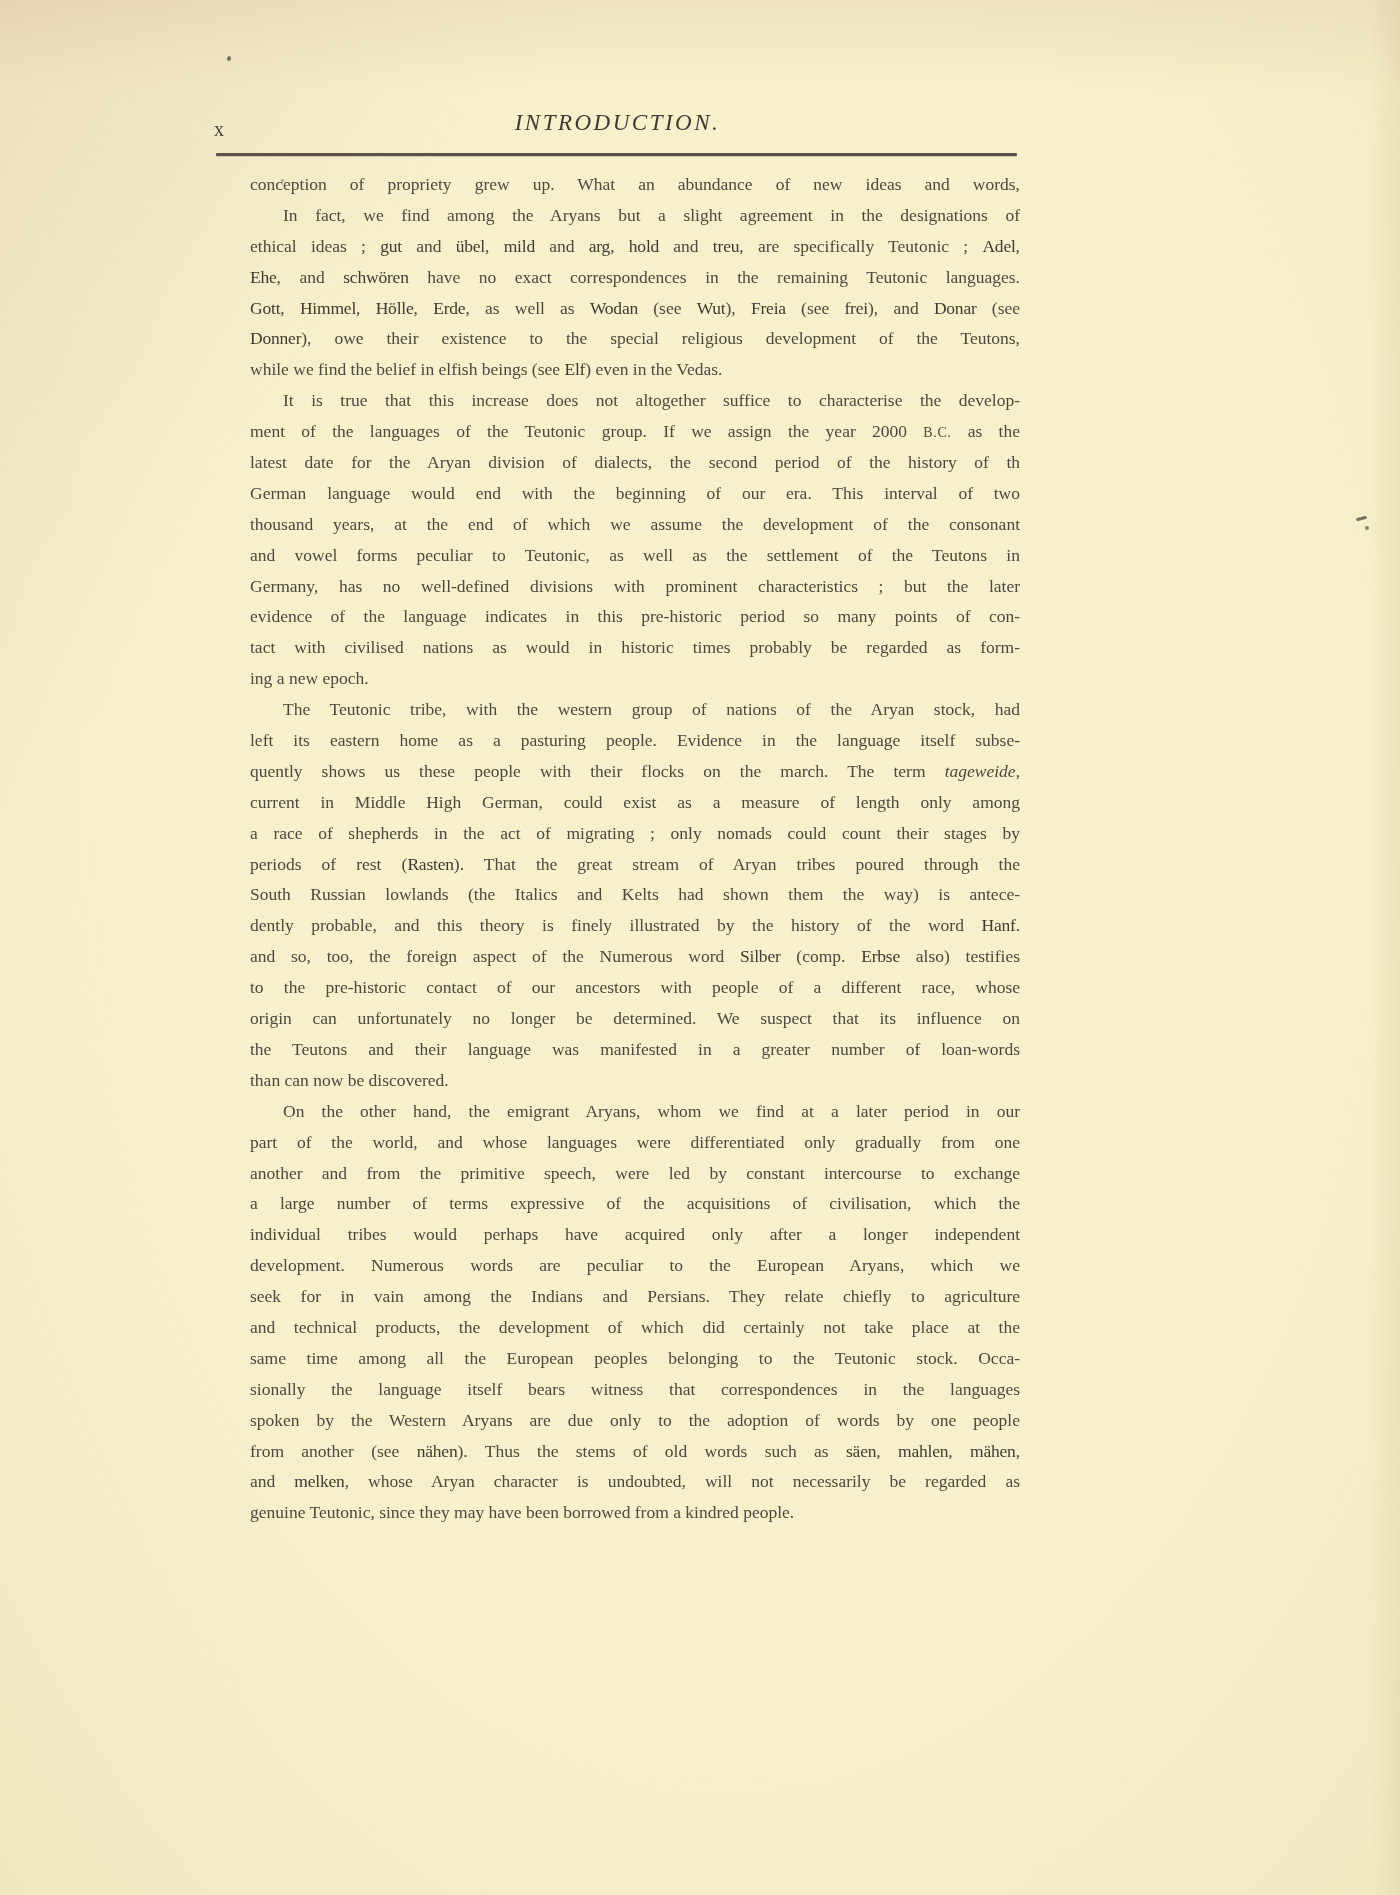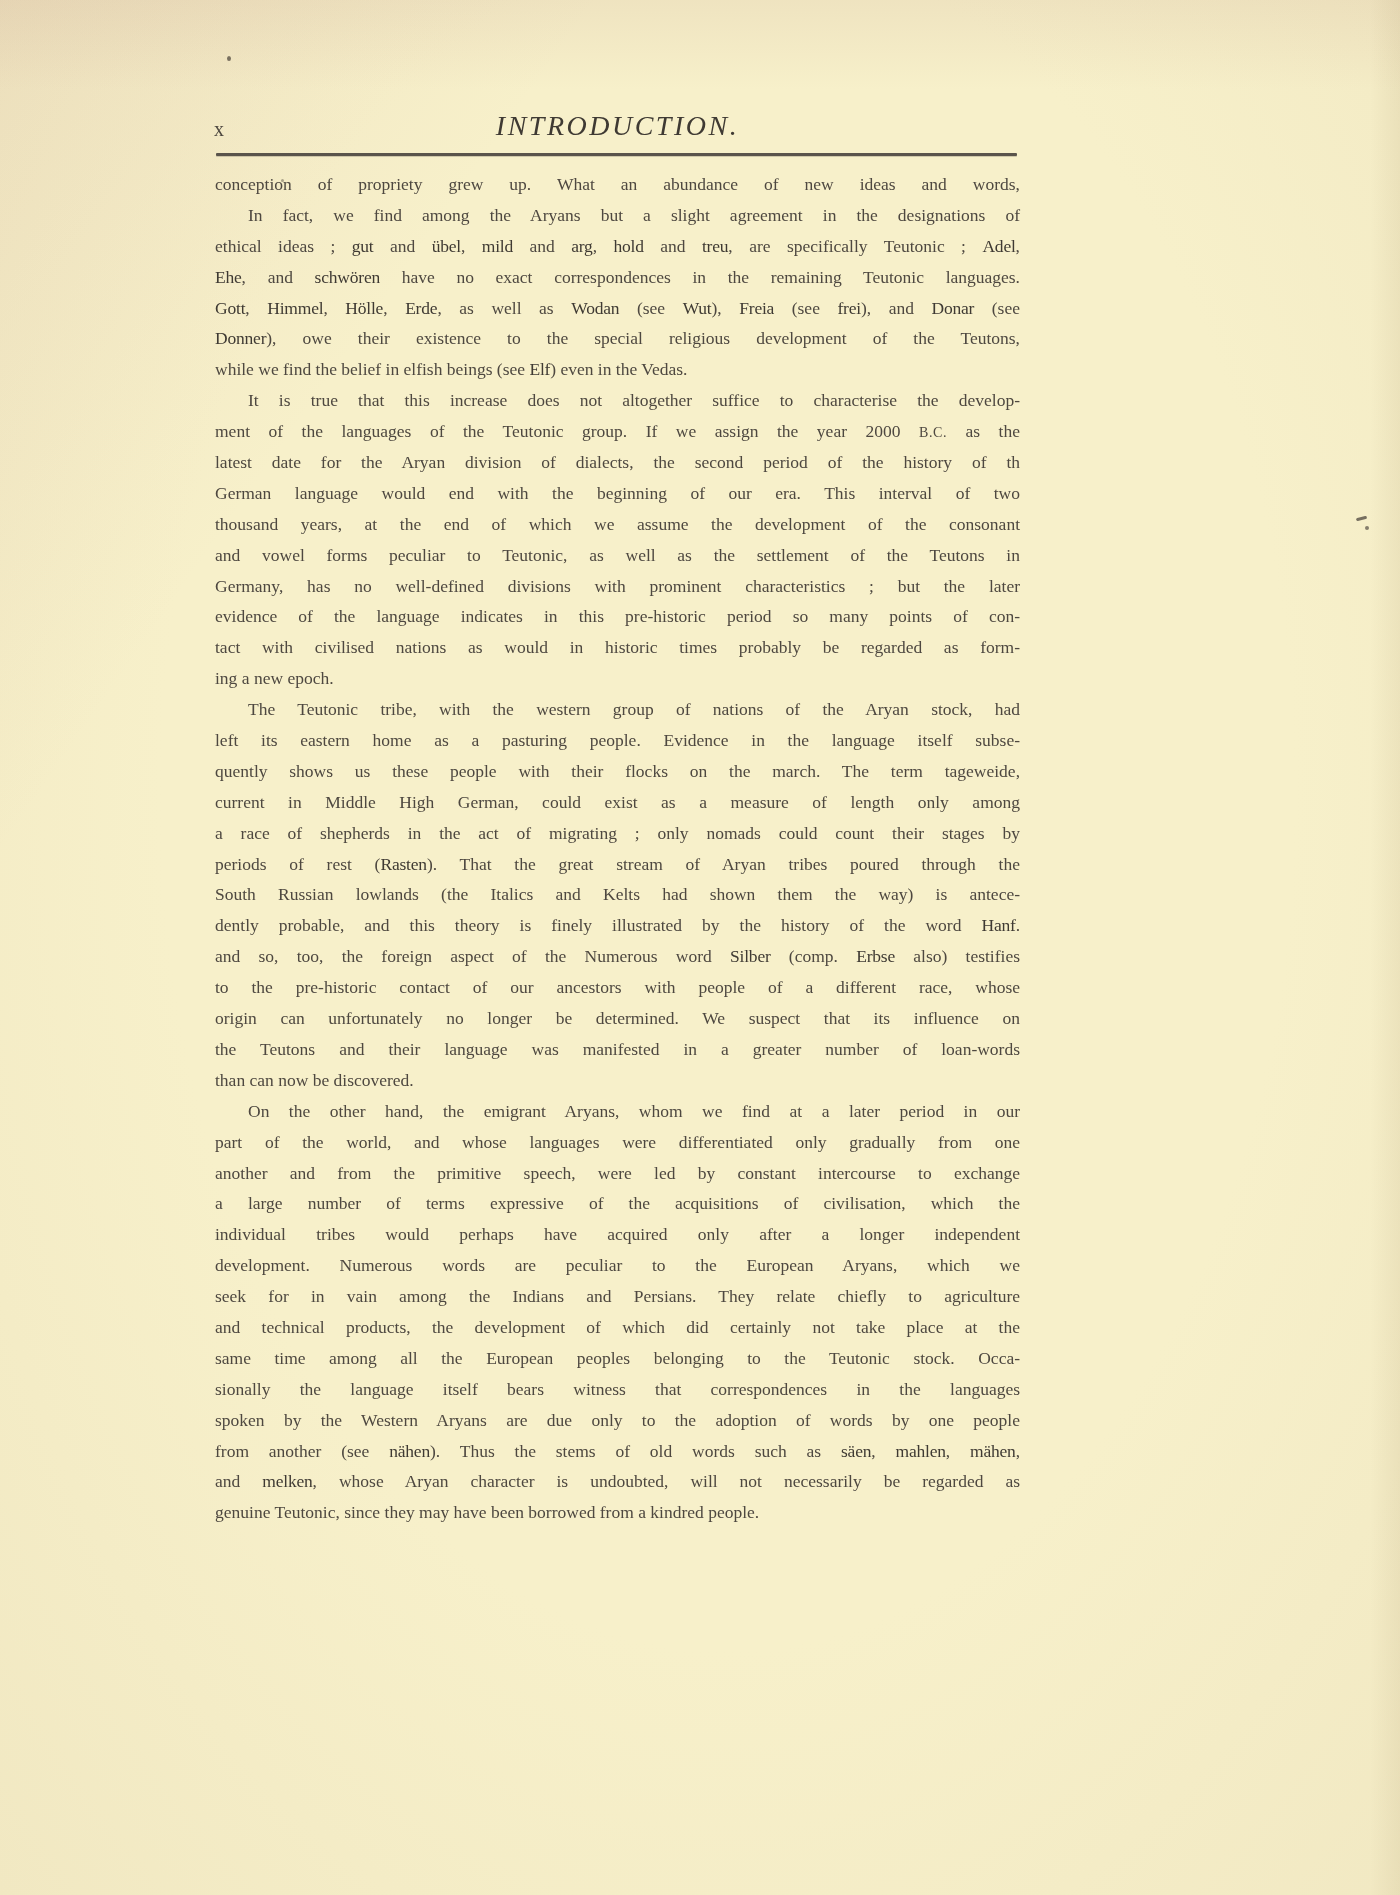--- a/index.html
+++ b/index.html
@@ -25,43 +25,44 @@
       radial-gradient(ellipse at 52% 42%, #f7f0ca 55%, #f1e8c2 100%),
       var(--paper);
   }
   .page-number {
     position: absolute; left: 214px; top: 118px;
     font-size: 20px; color: var(--ink); letter-spacing: 1px;
   }
   .header-title {
     position: absolute; left: 215px; top: 110px; width: 805px;
     text-align: center; font-style: italic;
-    font-size: 28px; letter-spacing: 2.5px; color: var(--ink-dark);
+    font-size: 23px; letter-spacing: 2.5px; color: var(--ink-dark);
   }
   .header-rule {
     position: absolute; left: 216px; top: 153px; width: 801px; height: 3px;
     background: var(--rule);
     box-shadow: 0 1px 0 rgba(90,84,75,0.25);
     border-radius: 1px;
   }
   .text-block {
     position: absolute; left: 215px; top: 169px; width: 805px;
     font-size: 17.5px; color: var(--ink);
     text-rendering: optimizeLegibility;
   }
   .para { margin: 0; padding: 0; }
   .line {
     line-height: 30.9px; height: 30.9px;
     text-align: justify; text-align-last: justify;
     white-space: normal;
+    margin-left: 35px;
   }
   .line.last { text-align-last: left; }
   .line.indent { padding-left: 33px; }
   .seg-de { font-weight: normal; letter-spacing: -0.2px; color: var(--ink-dark); }
-  .seg-it { }
+  .seg-it { font-style: italic; }
   .seg-sc { font-size: 0.8em; letter-spacing: 0.6px; }
   .ink-speck {
     position: absolute; border-radius: 50%;
     background: rgba(90,82,70,0.8);
   }
   .speck-a { left: 227px; top: 56px;  width: 4px; height: 5px; }
   .speck-b { left: 281px; top: 179px; width: 3px; height: 3px; opacity: .6; }
   .stray-mark { position: absolute; left: 1356px; top: 514px; width: 18px; height: 20px; }
   .stray-mark .dash {
     position: absolute; left: 0; top: 3px; width: 11px; height: 3px;

